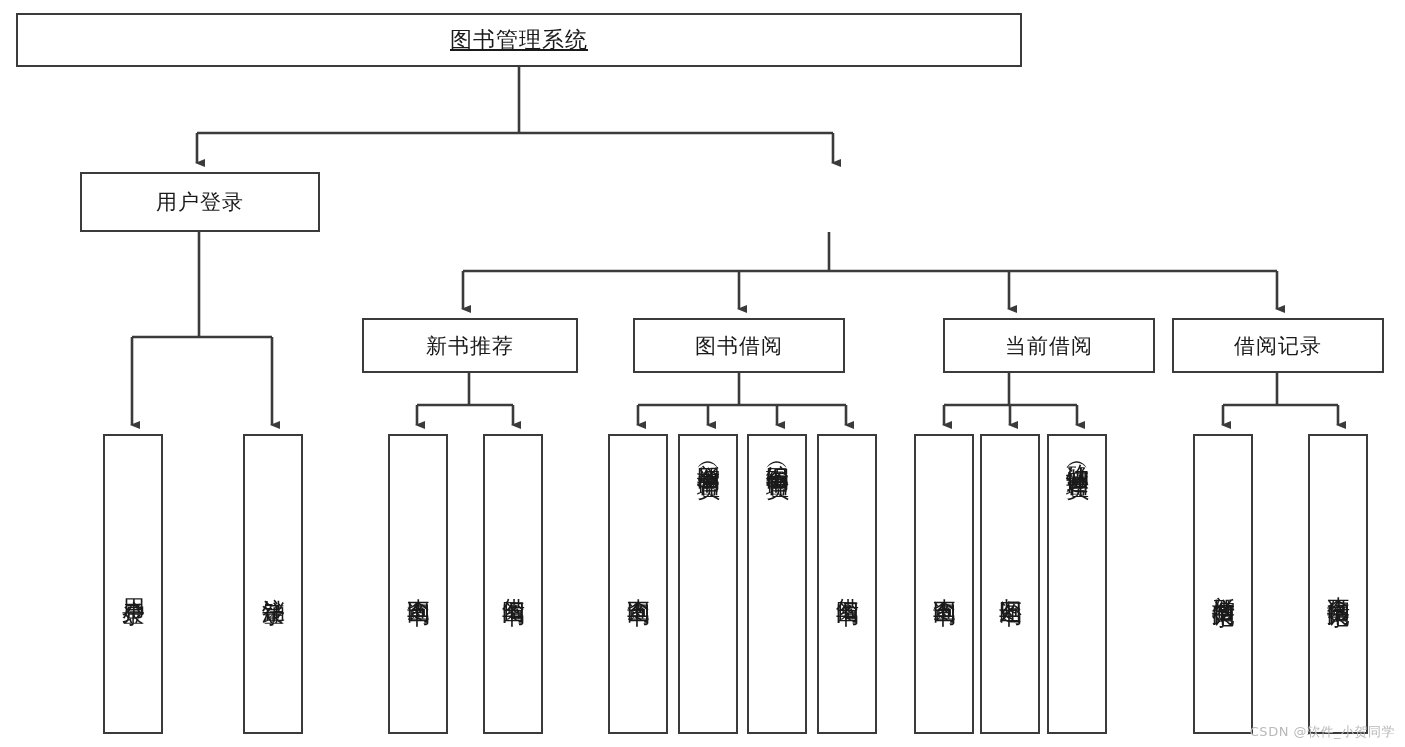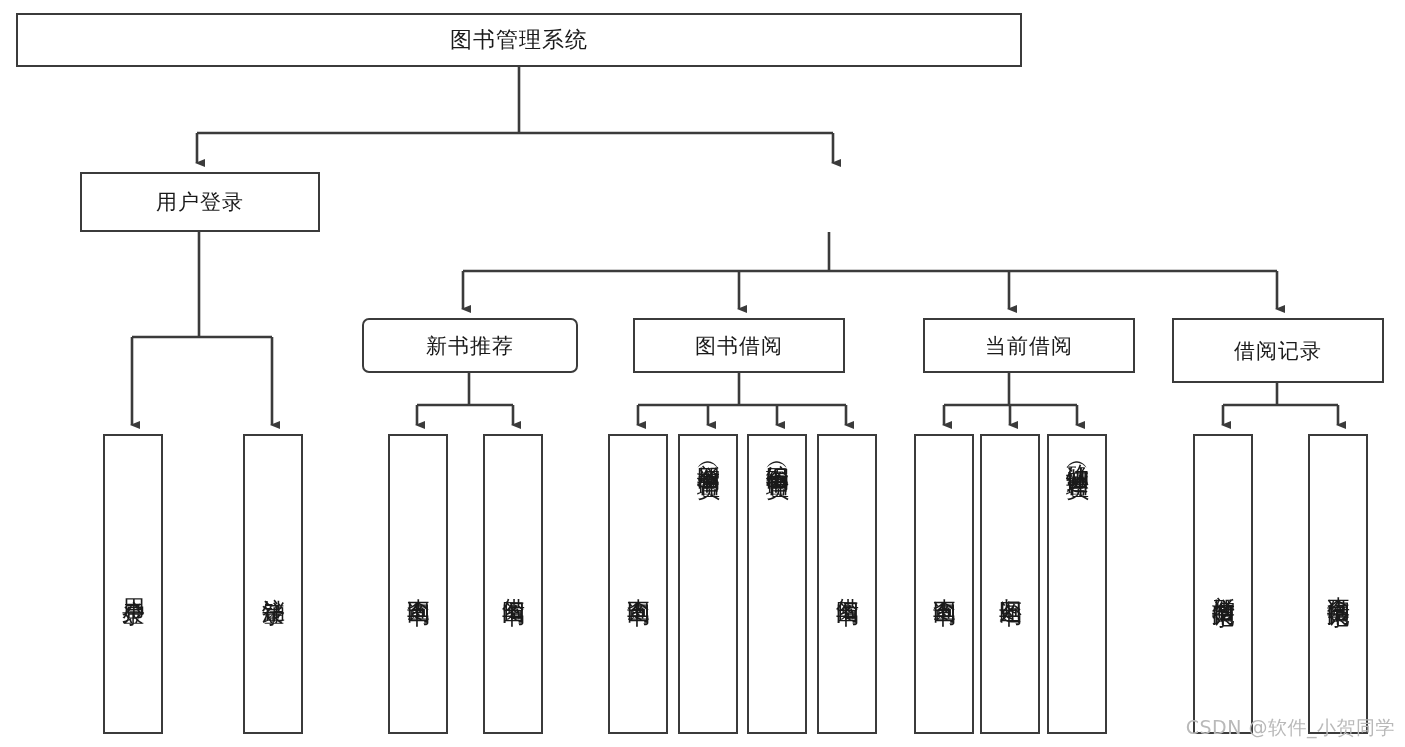--- a/index.html
+++ b/index.html
@@ -31,20 +31,21 @@
     color:#1a1a1a;
     z-index:2;
   }
   .node.h{
     font-size:21px;
     letter-spacing:1px;
   }
   .node.root{
     font-size:22px;
     letter-spacing:1px;
+    text-decoration:underline;
   }
   
   .node.v{
     align-items:flex-start;
     justify-content:center;
     padding-top:10px;
   }
   .node.v .vtext{
     writing-mode:vertical-rl;
     text-orientation:upright;
@@ -55,21 +56,21 @@
     color:#1a1a1a;
   }
   .node.v.mid{
     align-items:center;
     padding-top:0;
   }
   #watermark{
     position:absolute;
     right:10px;
     bottom:6px;
-    font-size:19px;
+    font-size:13px;
     color:#b9b9b9;
     white-space:nowrap;
     z-index:3;
     letter-spacing:0.5px;
   }
 </style>
 </head>
 <body>
 
 <div id="stage">
@@ -126,33 +127,33 @@
 
   <div class="node root" style="left:16px;top:13px;width:1006px;height:54px;">
     <span>图书管理系统</span>
   </div>
 
   <div class="node h" style="left:80px;top:172px;width:240px;height:60px;">
     <span>用户登录</span>
   </div>
 
 
-  <div class="node h" style="left:362px;top:318px;width:216px;height:55px;border-radius:7px;">
+  <div class="node h" style="left:362px;top:318px;width:216px;height:55px;">
     <span>新书推荐</span>
   </div>
 
   <div class="node h" style="left:633px;top:318px;width:212px;height:55px;font-family:Liberation Serif, serif;">
     <span>图书借阅</span>
   </div>
 
-  <div class="node h" style="left:923px;top:318px;width:212px;height:55px;">
+  <div class="node h" style="left:943px;top:318px;width:212px;height:55px;">
     <span>当前借阅</span>
   </div>
 
-  <div class="node h" style="left:1172px;top:318px;width:212px;height:65px;">
+  <div class="node h" style="left:1172px;top:318px;width:212px;height:55px;">
     <span>借阅记录</span>
   </div>
 
   <div class="node v mid" style="left:103px;top:434px;width:60px;height:300px;">
     <span class="vtext">用户登录</span>
   </div>
 
   <div class="node v mid" style="left:243px;top:434px;width:60px;height:300px;">
     <span class="vtext">注销登录</span>
   </div>

